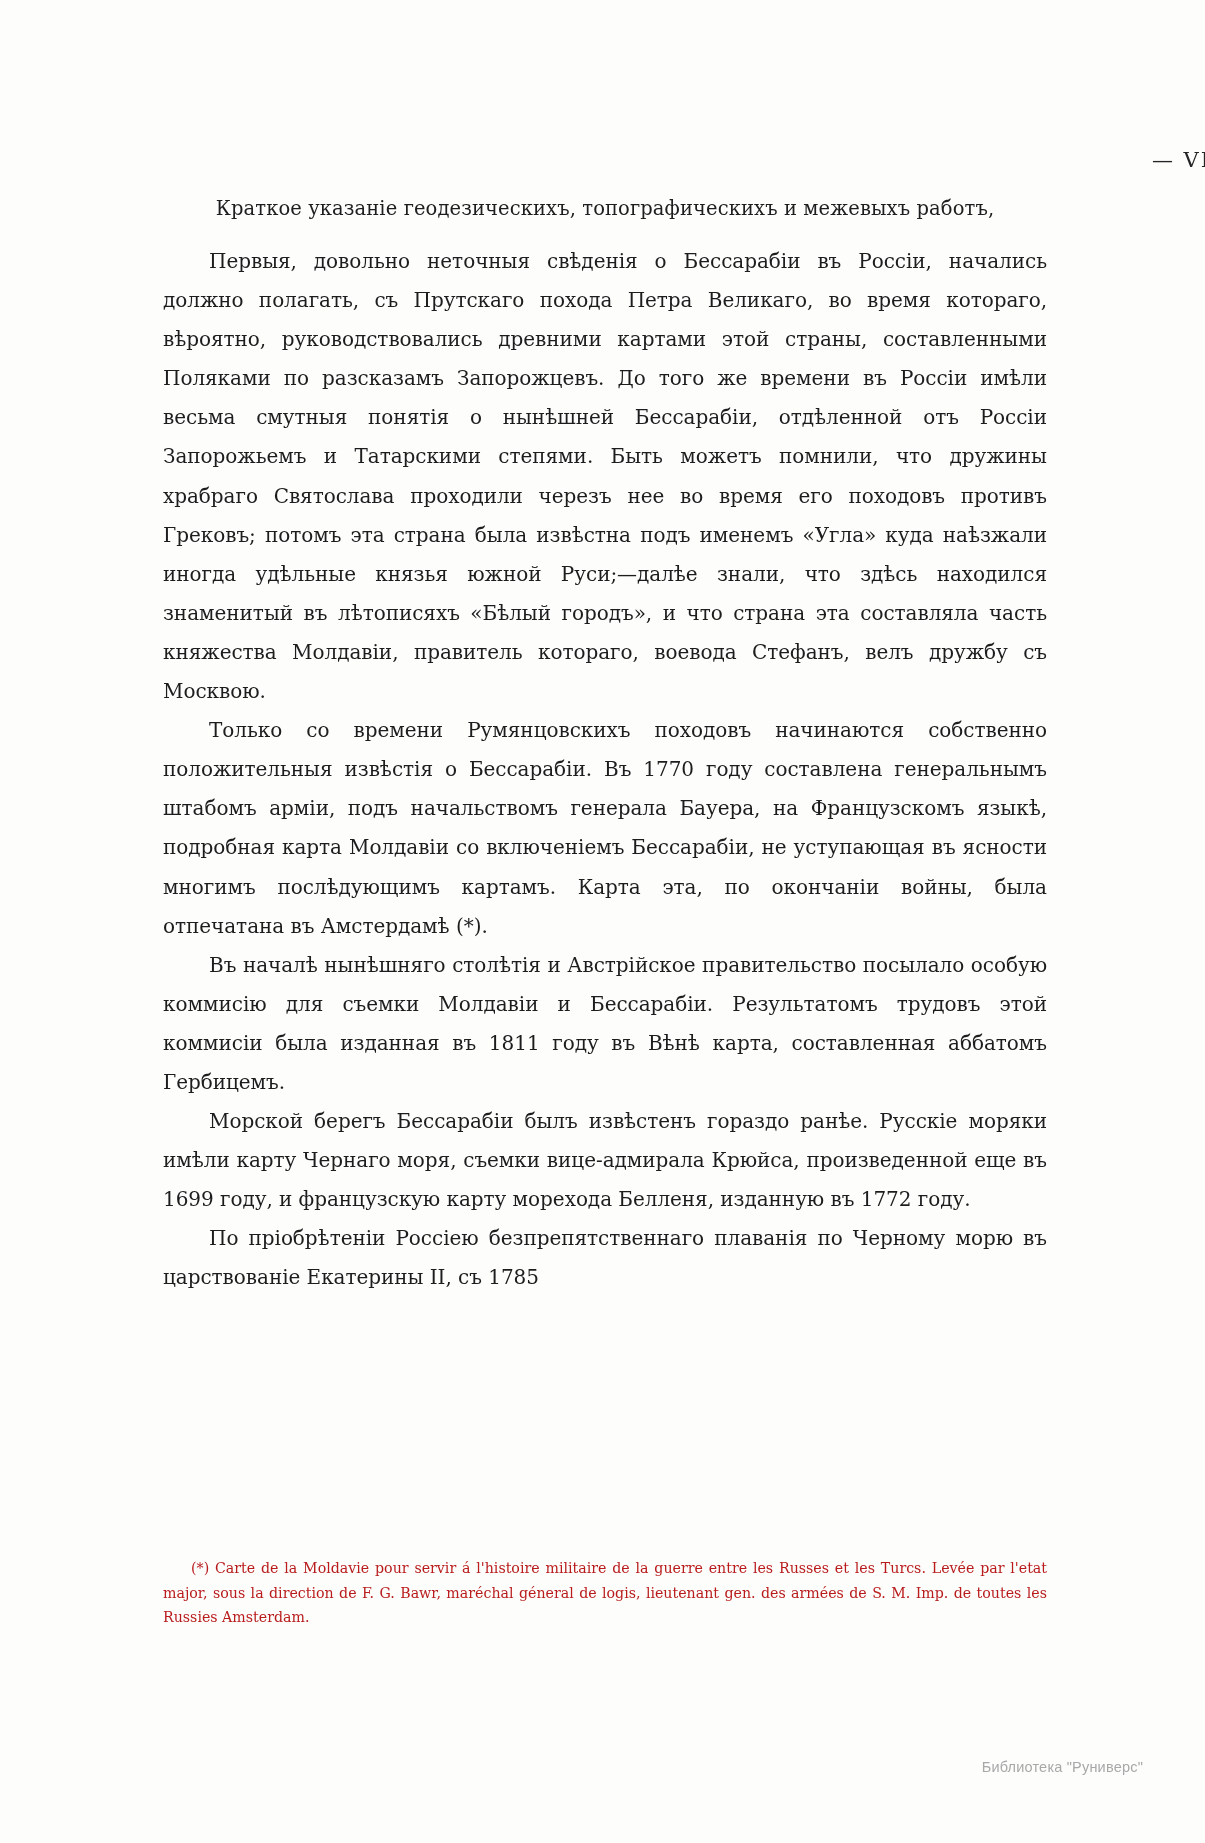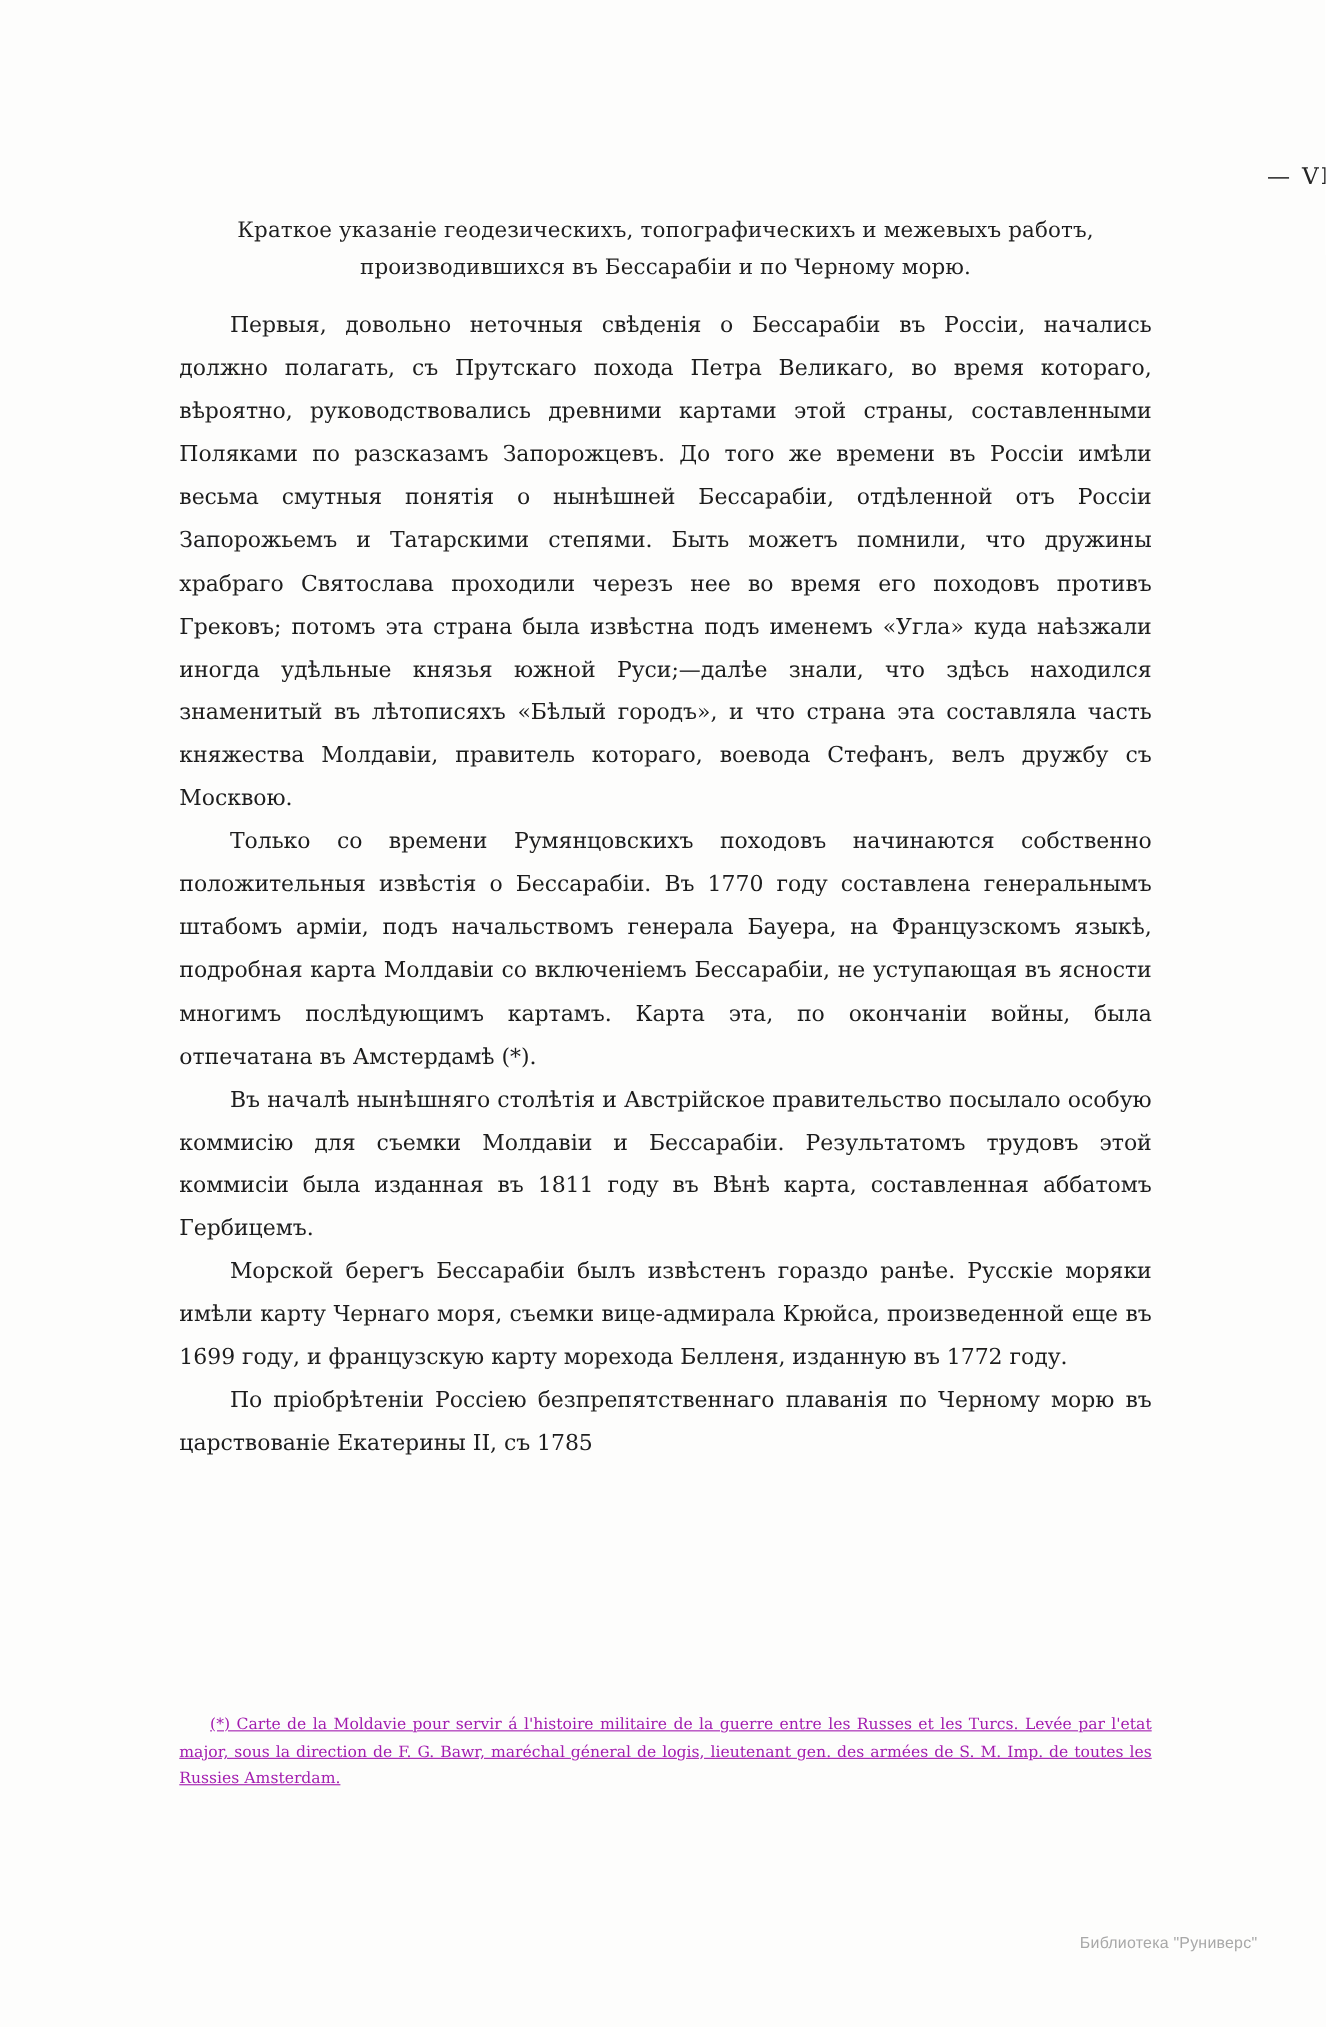--- a/index.html
+++ b/index.html
@@ -71,23 +71,22 @@
   }
   .footnote {
     position: absolute;
     top: 1556px;
     left: 163px;
     width: 884px;
     font-family: "DejaVu Serif", serif;
     font-size: 14.2px;
     line-height: 24.5px;
     text-align: justify;
-    color: #a21caf;
+    color: #b91c1c;
     text-indent: 28px;
-    text-decoration: underline;
   }
   .watermark {
     position: absolute;
     right: 62px;
     bottom: 68px;
     font-family: "Liberation Sans", sans-serif;
     font-size: 14.5px;
     color: #a8a8a8;
     letter-spacing: 0.2px;
   }
@@ -96,21 +95,20 @@
 <body>
 
 <div class="page">
 
   <div class="page-number">— VII —</div>
 
   <div class="content">
 
     <div class="heading">
       <span>Краткое указаніе геодезическихъ, топографическихъ и межевыхъ работъ,</span>
-      <span class="l2">производившихся въ Бессарабіи и по Черному морю.</span>
     </div>
 
     <p class="body-par">Первыя, довольно неточныя свѣденія о Бессарабіи въ Россіи, начались должно полагать, съ Прутскаго похода Петра Великаго, во время котораго, вѣроятно, руководствовались древними картами этой страны, составленными Поляками по разсказамъ Запорожцевъ. До того же времени въ Россіи имѣли весьма смутныя понятія о нынѣшней Бессарабіи, отдѣленной отъ Россіи Запорожьемъ и Татарскими степями. Быть можетъ помнили, что дружины храбраго Святослава проходили черезъ нее во время его походовъ противъ Грековъ; потомъ эта страна была извѣстна подъ именемъ «Угла» куда наѣзжали иногда удѣльные князья южной Руси;—далѣе знали, что здѣсь находился знаменитый въ лѣтописяхъ «Бѣлый городъ», и что страна эта составляла часть княжества Молдавіи, правитель котораго, воевода Стефанъ, велъ дружбу съ Москвою.</p>
     <p class="body-par">Только со времени Румянцовскихъ походовъ начинаются собственно положительныя извѣстія о Бессарабіи. Въ 1770 году составлена генеральнымъ штабомъ арміи, подъ начальствомъ генерала Бауера, на Французскомъ языкѣ, подробная карта Молдавіи со включеніемъ Бессарабіи, не уступающая въ ясности многимъ послѣдующимъ картамъ. Карта эта, по окончаніи войны, была отпечатана въ Амстердамѣ (*).</p>
     <p class="body-par">Въ началѣ нынѣшняго столѣтія и Австрійское правительство посылало особую коммисію для съемки Молдавіи и Бессарабіи. Результатомъ трудовъ этой коммисіи была изданная въ 1811 году въ Вѣнѣ карта, составленная аббатомъ Гербицемъ.</p>
     <p class="body-par">Морской берегъ Бессарабіи былъ извѣстенъ гораздо ранѣе. Русскіе моряки имѣли карту Чернаго моря, съемки вице-адмирала Крюйса, произведенной еще въ 1699 году, и французскую карту морехода Белленя, изданную въ 1772 году.</p>
     <p class="body-par">По пріобрѣтеніи Россіею безпрепятственнаго плаванія по Черному морю въ царствованіе Екатерины II, съ 1785</p>
 
   </div>
 

